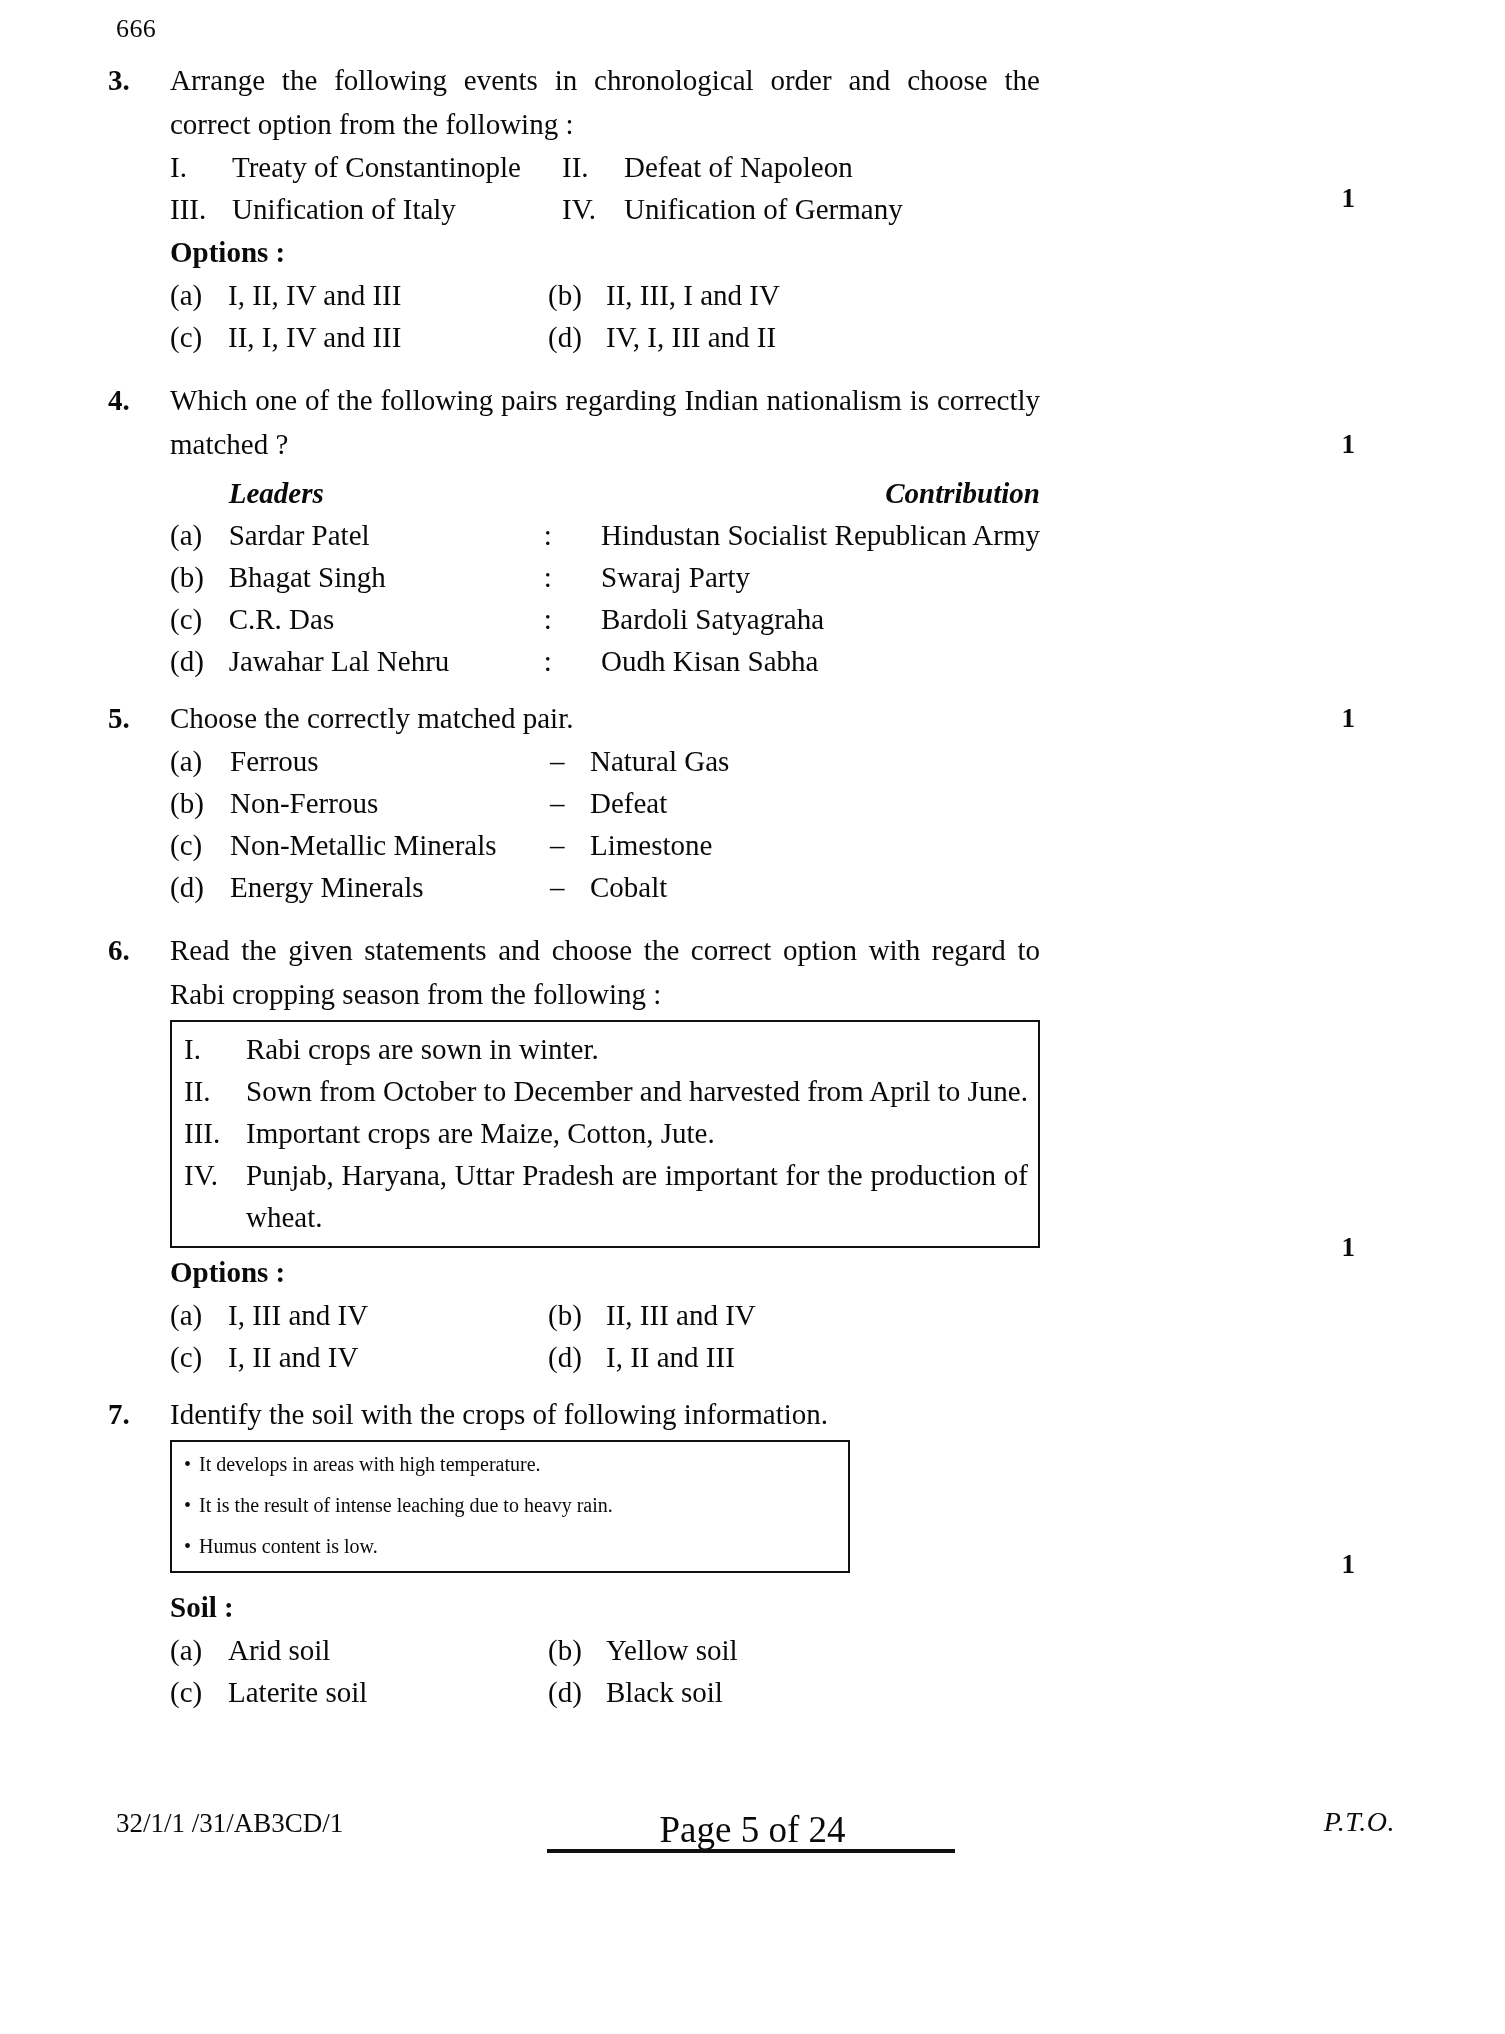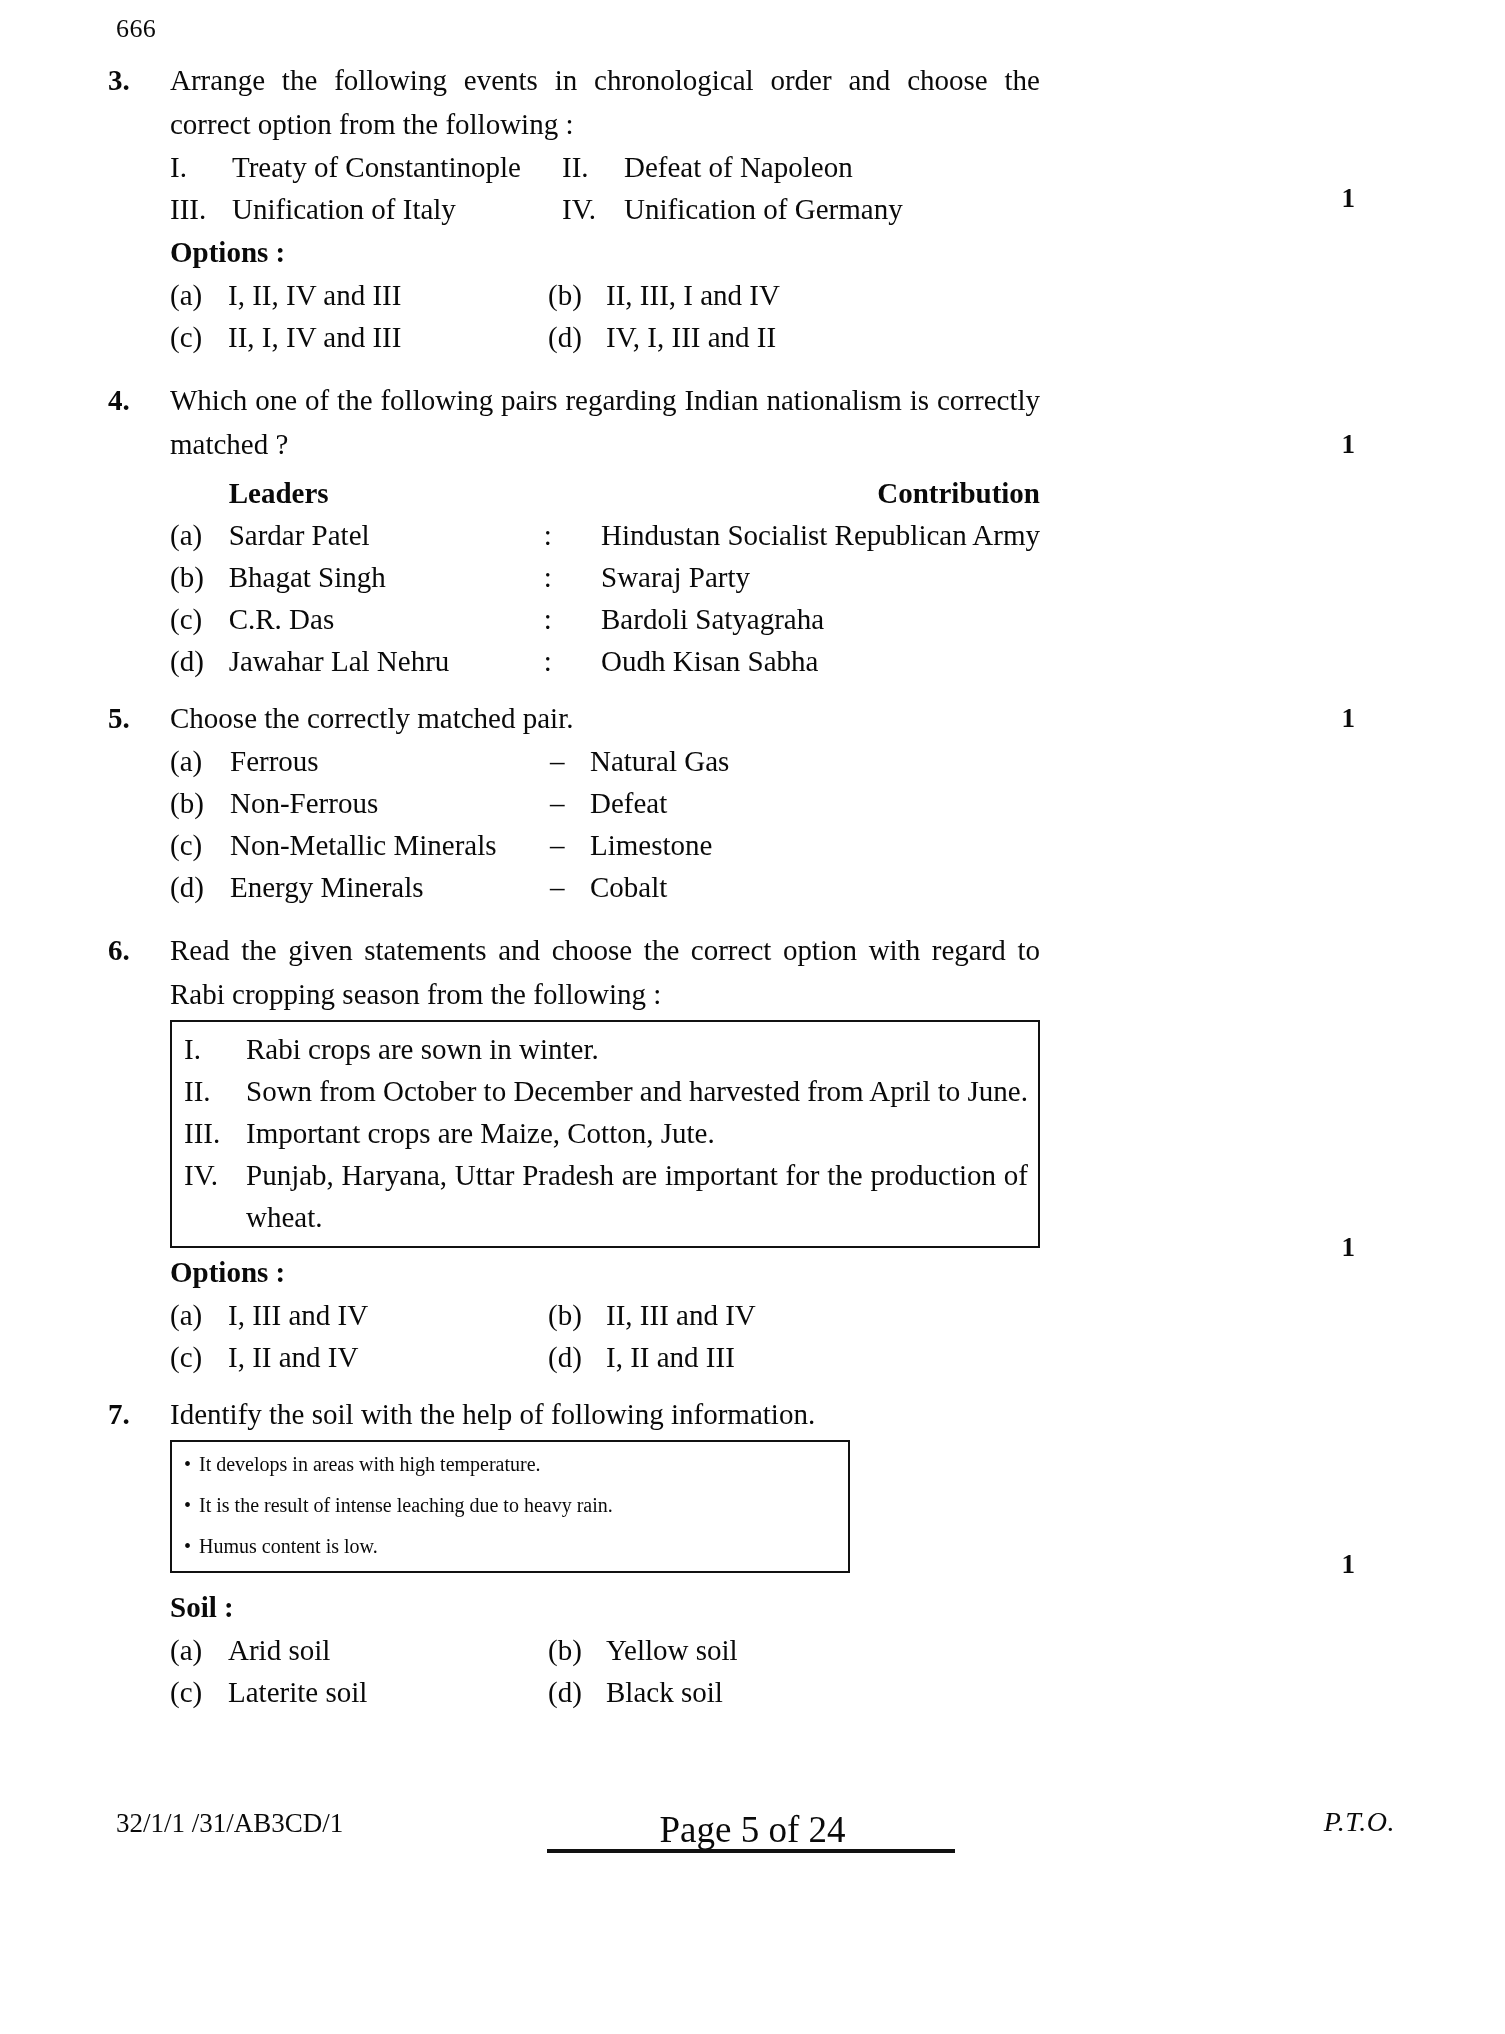--- a/index.html
+++ b/index.html
@@ -103,21 +103,21 @@
     width: 100%;
     border-collapse: collapse;
     font-size: 29px;
     line-height: 42px;
   }
   .opt-table td { padding: 0; vertical-align: top; white-space: nowrap; }
   .opt-table td.k { width: 58px; }
   .opt-table td.v { width: 320px; }
   .opt-table td.k2 { width: 58px; }
 
-  .hdr { font-weight: bold; }
+  .hdr { font-weight: bold; font-style: italic; }
 
   .options-label {
     font-weight: bold;
     font-size: 29px;
     line-height: 44px;
   }
 
   
   .box {
     border: 2px solid #111;
@@ -401,21 +401,21 @@
       </div>
     </div>
 
     <div class="sp-14"></div>
 
     <div class="q">
       <div class="mark" style="top:150px;">1</div>
       <div class="q-row">
         <div class="q-num">7.</div>
         <div class="q-body">
-          <div class="q-stem nojustify">Identify the soil with the help of following information.</div>
+          <div class="q-stem nojustify">Identify the soil with the crops of following information.</div>
           <div class="box" style="width:680px; padding:2px 10px 4px 12px;">
             <div class="bullet-row">
               <span class="dot">•</span><span>It develops in areas with high temperature.</span>
             </div>
             <div class="bullet-row">
               <span class="dot">•</span><span>It is the result of intense leaching due to heavy rain.</span>
             </div>
             <div class="bullet-row">
               <span class="dot">•</span><span>Humus content is low.</span>
             </div>

